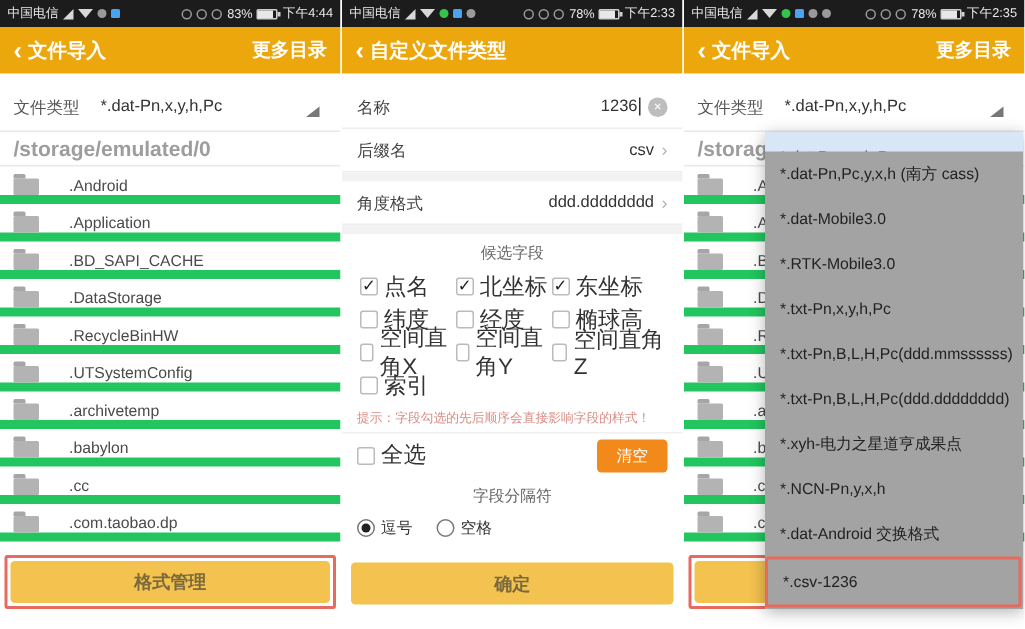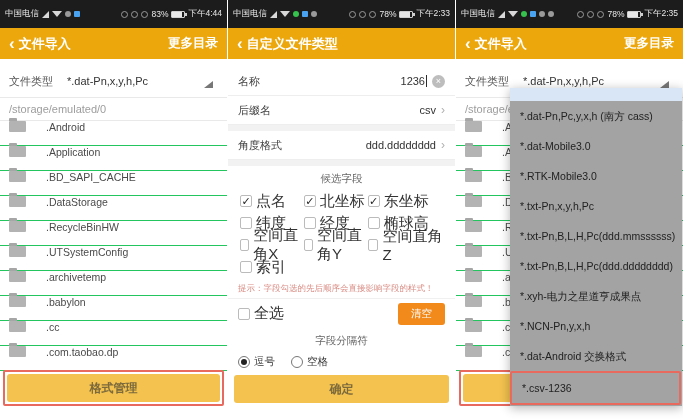--- a/index.html
+++ b/index.html
@@ -3,21 +3,21 @@
 <meta charset="utf-8">
 <style>
   * { margin:0; padding:0; box-sizing:border-box; }
   html,body { background:#fff; }
   body { font-family:"Liberation Sans","DejaVu Sans",sans-serif; width:683px; height:419px; position:relative; overflow:hidden; }
 
   .screens { display:flex; gap:1px; width:683px; }
   .panel { width:227px; height:419px; background:#fff; position:relative; overflow:hidden; }
 
   
-  .statusbar { height:28px; background:#1c1c1c; color:#e8e8e8; display:flex; align-items:center; padding:0 5px; font-size:8.5px; gap:3px; }
+  .statusbar { height:18px; background:#1c1c1c; color:#e8e8e8; display:flex; align-items:center; padding:0 5px; font-size:8.5px; gap:3px; }
   .statusbar .spacer { flex:1; }
   .sig { width:0; height:0; border-left:7px solid transparent; border-bottom:7px solid #d8d8d8; display:inline-block; }
   .wifi { width:0; height:0; border-left:5px solid transparent; border-right:5px solid transparent; border-top:6px solid #d8d8d8; display:inline-block; }
   .dot { width:6px; height:6px; border-radius:50%; display:inline-block; }
   .dot.green { background:#35c24d; } .dot.blue { background:#4aa3f0; border-radius:1px; }
   .dot.gray { background:#9a9a9a; } .dot.dim { background:none; border:1px solid #9a9a9a; width:7px; height:7px; }
   .batt { width:14px; height:7px; border:1px solid #cfcfcf; border-radius:1px; position:relative; display:inline-block; }
   .batt::before { content:""; position:absolute; left:0; top:0; bottom:0; width:80%; background:#e8e8e8; }
   .batt::after { content:""; position:absolute; right:-3px; top:1.5px; width:2px; height:3px; background:#cfcfcf; }
 
@@ -26,22 +26,22 @@
   .back { font-size:17px; font-weight:bold; margin-right:4px; line-height:1; }
   .htitle { font-size:13px; font-weight:bold; }
   .header .spacer { flex:1; }
   .haction { font-size:12.5px; font-weight:bold; }
 
   
   .ft-row { margin-top:6px; height:33px; display:flex; align-items:center; padding:0 9px; border-bottom:1px solid #e9e9e9; position:relative; }
   .ft-label { font-size:11px; color:#555; margin-right:14px; }
   .ft-value { font-size:11px; color:#333; }
   .tri { position:absolute; right:14px; bottom:9px; width:0; height:0; border-left:9px solid transparent; border-bottom:7px solid #777; }
-  .path-row { height:23px; display:flex; align-items:center; padding:0 9px; font-size:11px; color:#9d9d9d; border-bottom:1px solid #e9e9e9; }
-  .folder-row { height:25px; display:flex; align-items:flex-start; padding:0 9px; border-bottom:1px solid #22c55e; }
+  .path-row { height:23px; display:flex; align-items:center; padding:0 9px; font-size:14px; color:#9d9d9d; border-bottom:1px solid #e9e9e9;font-weight:bold; }
+  .folder-row { height:25px; display:flex; align-items:flex-end; padding:0 9px; border-bottom:6px solid #22c55e; }
   .f-icon { width:17px; height:11px; background:#b3b3b3; border-radius:1px; position:relative; margin-right:20px; }
   .f-icon::before { content:""; position:absolute; top:-3px; left:0; width:8px; height:3px; background:#a6a6a6; border-radius:1px 1px 0 0; }
   .f-name { font-size:10.5px; color:#4a4a4a; }
 
   .annot { position:absolute; left:3px; right:3px; bottom:13px; border:2px solid #e8695e; border-radius:2px; padding:2px; }
   .ybtn { display:block; width:100%; height:28px; background:#f3c24f; border:none; border-radius:3px;
           font-family:inherit; font-size:12px; color:#7c6a3c; text-align:center; line-height:28px;font-weight:bold; }
   .mid-btn { position:absolute; left:6px; right:6px; bottom:16px; }
 
   

